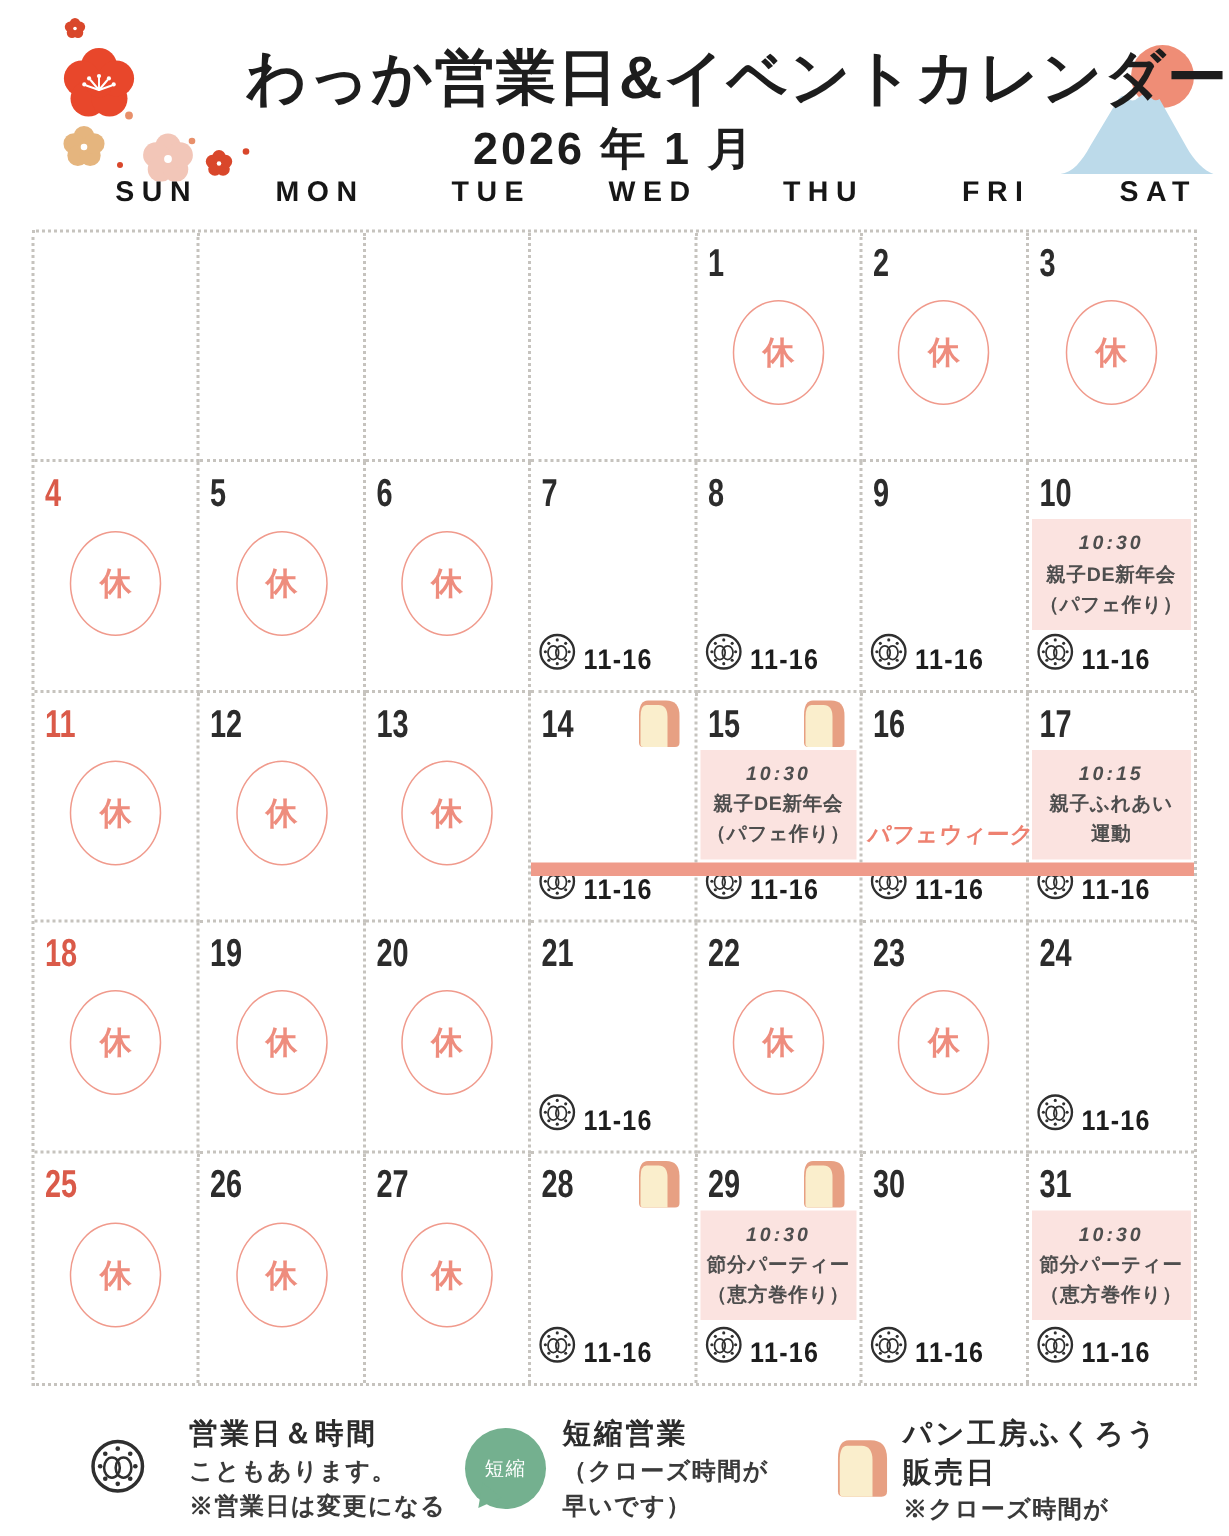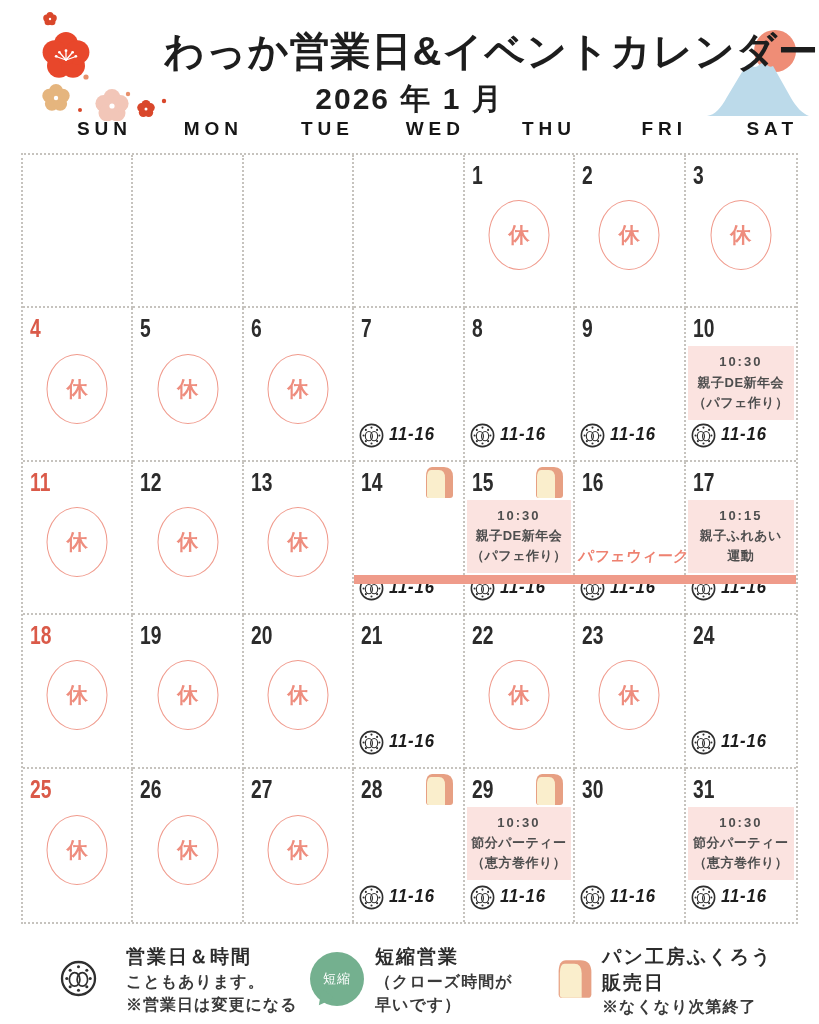--- a/index.html
+++ b/index.html
@@ -34,23 +34,23 @@
   .daynum.sun { color:#da5a49; }
 
   .closed { position:absolute; left:50%; top:53%; transform:translate(-50%,-50%);
             width:61px; height:70px; border:1.5px solid #f09a8c; border-radius:50%;
             display:flex; align-items:center; justify-content:center;
             color:#ee8d7e; font-size:21px; font-weight:600; }
 
   .event-box { position:absolute; top:38px; left:2px; right:2px; background:#fbe3e0;
                padding:6px 0 7px; text-align:center; color:#4e4e4e; font-size:13px;
                font-weight:700; line-height:1.55; letter-spacing:0.5px; }
-  .event-box .ev-time { letter-spacing:2px; }
-
-  .hours-row { position:absolute; bottom:8px; left:5px; display:flex; align-items:flex-start; gap:5px;font-style:italic; }
+  .event-box .ev-time { letter-spacing:2px;font-style:italic; }
+
+  .hours-row { position:absolute; bottom:8px; left:5px; display:flex; align-items:flex-end; gap:5px; }
   .hours-txt { font-size:19px; font-weight:700; color:#1d1d1d; letter-spacing:1px;
                transform:scaleX(.88); transform-origin:0 50%; }
 
   .bread-pos { position:absolute; top:4px; right:9px; width:29px; height:33px; }
 
   .weeklabel { position:absolute; bottom:47px; left:-4px; width:116%; text-align:center;
                color:#ee8170; font-size:15px; font-weight:800; letter-spacing:0.5px;
                transform:skewX(-6deg); white-space:nowrap; }
 
   .parfait-bar { position:absolute; top:420px; left:42.857%; width:57.143%; height:9px;
@@ -615,17 +615,17 @@
   <div class="legend-item li-3">
     <span class="legend-icon">
       <svg width="36" height="40" viewBox="0 0 29 33">
         <path d="M7 1 H19 Q28 1 28 11 V29 Q28 32 25 32 H4 Q1 32 1 29 V11 Q1 1 7 1 Z" fill="#e7a083"></path>
         <path d="M6 4 H14 Q20 4 20 12 V32 H4 Q2 32 2 30 V12 Q2 4 6 4 Z" fill="#faeecc"></path>
       </svg>
     </span>
     <div>
       <div class="legend-title">パン工房ふくろう</div>
       <div class="legend-title">販売日</div>
-      <div class="legend-note">※なくなり次第終了</div>
+      <div class="legend-note">※クローズ時間が</div>
     </div>
   </div>
 
 </div>
 
 </body></html>

